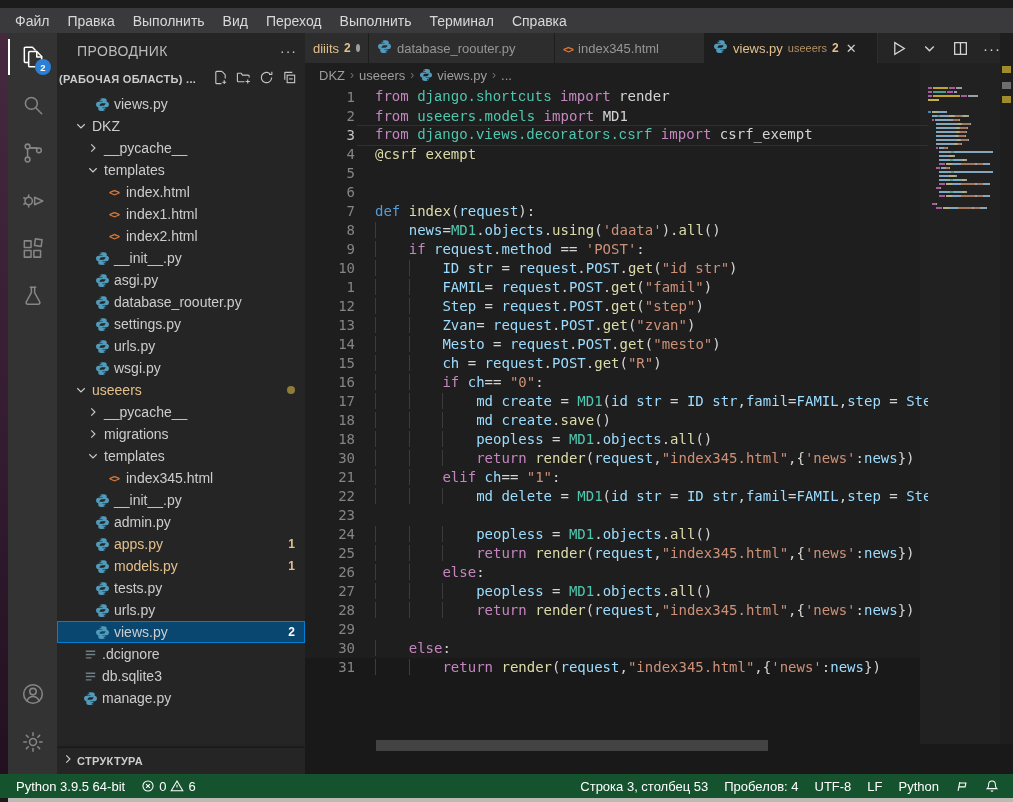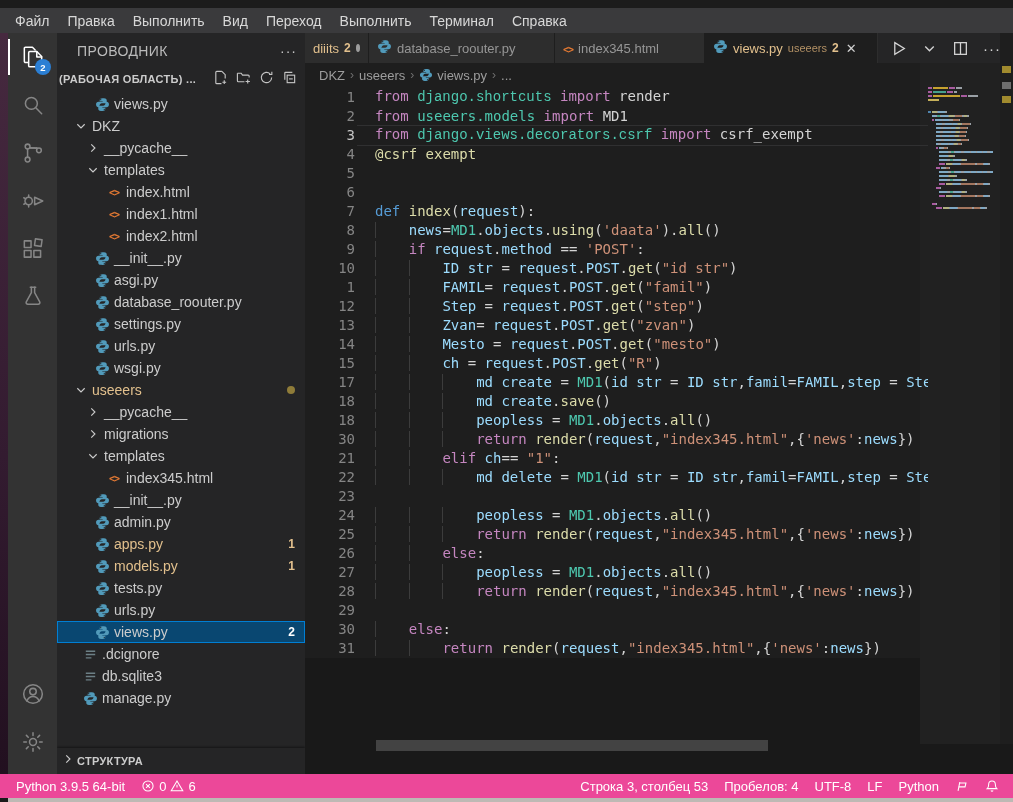--- a/index.html
+++ b/index.html
@@ -106,21 +106,21 @@
   #minimap { position:absolute; left:623px; top:54px; width:72px; }
   .mm-line { display:flex; height:2px; margin-bottom:2px; }
   .mm-tok { height:2px; }
   #ruler { position:absolute; left:695px; top:0; width:13px; height:711px; background:#1e1e1e; }
   .ruler-mark { position:absolute; left:2px; width:9px; height:7px; }
 
   
   #hscroll { position:absolute; left:71px; top:707px; width:392px; height:11px; background:#434343; }
 
   
-  #statusbar { left:0; top:774px; width:1013px; height:24px; background:#ec4899;
+  #statusbar { left:0; top:774px; width:1013px; height:24px; background:#14532d;
     display:flex; color:#ffffff; font-size:13px; padding-left:8px; }
   .sb-item { display:flex; align-items:center; gap:4px; padding:0 8px; height:24px; }
   .sb-item svg { width:14px; height:14px; }
   #status-right { margin-left:auto; display:flex; align-items:center; padding-right:6px; }
   #bottomstrip { left:8px; top:798px; width:1005px; height:4px; background:#bdb9b4; }
   #bottomcorner { left:0; top:798px; width:8px; height:4px; background:#1a1a1a; }
 </style>
 </head>
 <body>
 
@@ -717,20 +717,24 @@
         </div>
         <div class="code-line">
           <div class="gutter">14</div>
           <div class="ltext"><span class="tk-p g">    </span><span class="tk-p g">    </span><span class="tk-v">Mesto</span><span class="tk-p"> = </span><span class="tk-v">request</span><span class="tk-p">.</span><span class="tk-v">POST</span><span class="tk-p">.</span><span class="tk-f">get</span><span class="tk-p">(</span><span class="tk-s">"mesto"</span><span class="tk-p">)</span></div>
         </div>
         <div class="code-line">
           <div class="gutter">15</div>
           <div class="ltext"><span class="tk-p g">    </span><span class="tk-p g">    </span><span class="tk-v">ch</span><span class="tk-p"> = </span><span class="tk-v">request</span><span class="tk-p">.</span><span class="tk-v">POST</span><span class="tk-p">.</span><span class="tk-f">get</span><span class="tk-p">(</span><span class="tk-s">"R"</span><span class="tk-p">)</span></div>
         </div>
         <div class="code-line">
+          <div class="gutter">16</div>
+          <div class="ltext"><span class="tk-p g">    </span><span class="tk-p g">    </span><span class="tk-k">if</span><span class="tk-p"> </span><span class="tk-v">ch</span><span class="tk-p">== </span><span class="tk-s">"0"</span><span class="tk-p">:</span></div>
+        </div>
+        <div class="code-line">
           <div class="gutter">17</div>
           <div class="ltext"><span class="tk-p g">    </span><span class="tk-p g">    </span><span class="tk-p g">    </span><span class="tk-v">md_create</span><span class="tk-p"> = </span><span class="tk-c">MD1</span><span class="tk-p">(</span><span class="tk-v">id_str</span><span class="tk-p"> = </span><span class="tk-v">ID_str</span><span class="tk-p">,</span><span class="tk-v">famil</span><span class="tk-p">=</span><span class="tk-v">FAMIL</span><span class="tk-p">,</span><span class="tk-v">step</span><span class="tk-p"> = </span><span class="tk-v">Ste</span></div>
         </div>
         <div class="code-line">
           <div class="gutter">18</div>
           <div class="ltext"><span class="tk-p g">    </span><span class="tk-p g">    </span><span class="tk-p g">    </span><span class="tk-v">md_create</span><span class="tk-p">.</span><span class="tk-f">save</span><span class="tk-p">()</span></div>
         </div>
         <div class="code-line">
           <div class="gutter">18</div>
           <div class="ltext"><span class="tk-p g">    </span><span class="tk-p g">    </span><span class="tk-p g">    </span><span class="tk-v">peopless</span><span class="tk-p"> = </span><span class="tk-c">MD1</span><span class="tk-p">.</span><span class="tk-v">objects</span><span class="tk-p">.</span><span class="tk-f">all</span><span class="tk-p">()</span></div>

